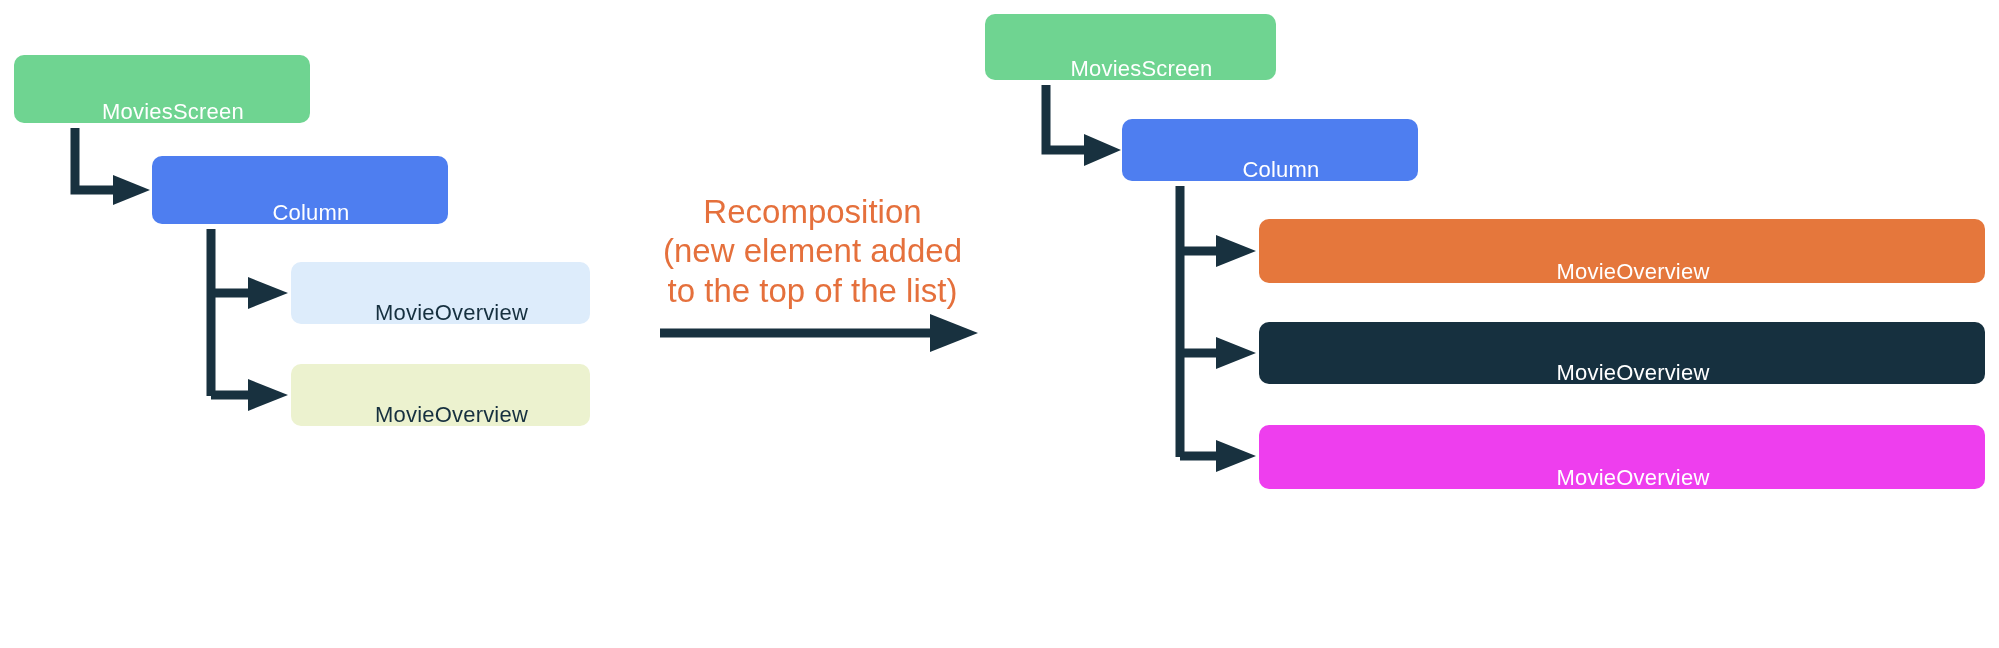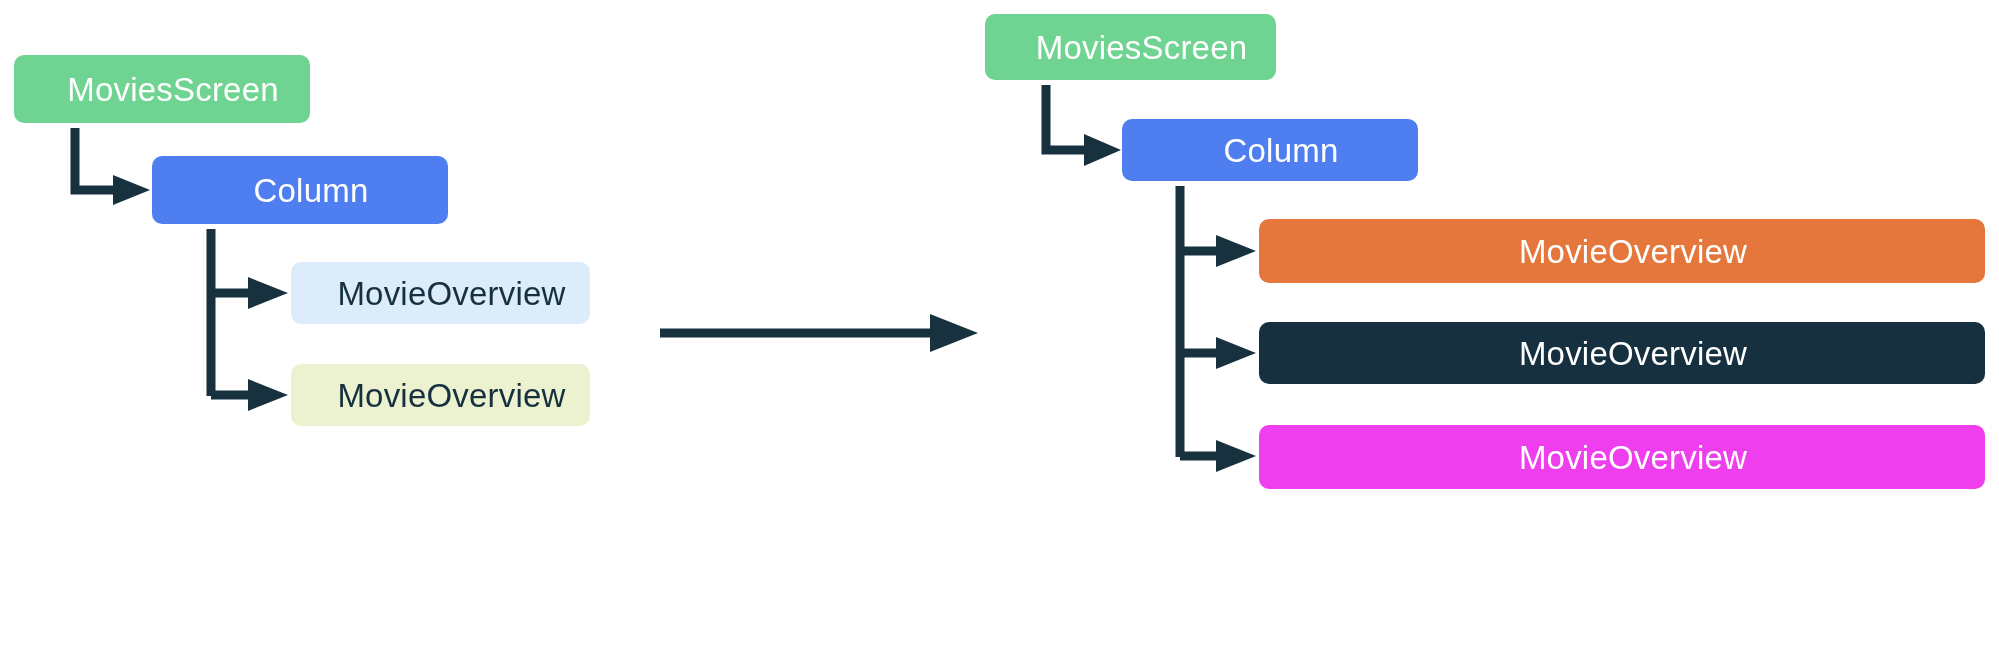--- a/index.html
+++ b/index.html
@@ -14,24 +14,24 @@
     position: relative;
     width: 1999px;
     height: 648px;
     background: #ffffff;
     overflow: hidden;
   }
   .node {
     position: absolute;
     border-radius: 10px;
     display: flex;
-    align-items: center;
+    align-items: flex-end;
     justify-content: center;
     box-sizing: border-box;
-    font-size: 33px;
+    font-size: 22px;
     line-height: 1;
     letter-spacing: 0.2px;
     white-space: nowrap;
     user-select: none;
     padding-left: 22px;
   }
   .node-label {
     display: block;
   }
 
@@ -120,20 +120,23 @@
   </div>
 
   <div class="node" id="l-ov-1" style="background:#ddecfb;color:#16303f;">
     <span class="node-label">MovieOverview</span>
   </div>
 
   <div class="node" id="l-ov-2" style="background:#ecf2cf;color:#16303f;">
     <span class="node-label">MovieOverview</span>
   </div>
 
+  <div id="recomposition-caption" style="color:#e5703c;">Recomposition
+(new element added
+to the top of the list)</div>
 
   <div class="node" id="r-movies-screen" style="background:#6fd491;color:#ffffff;">
     <span class="node-label">MoviesScreen</span>
   </div>
 
   <div class="node" id="r-column" style="background:#4e7ef0;color:#ffffff;">
     <span class="node-label">Column</span>
   </div>
 
   <div class="node" id="r-ov-1" style="background:#e5773c;color:#ffffff;">

